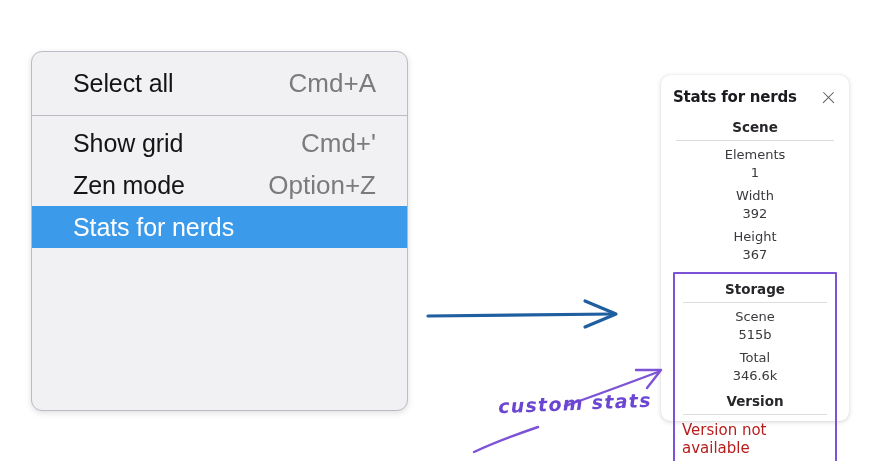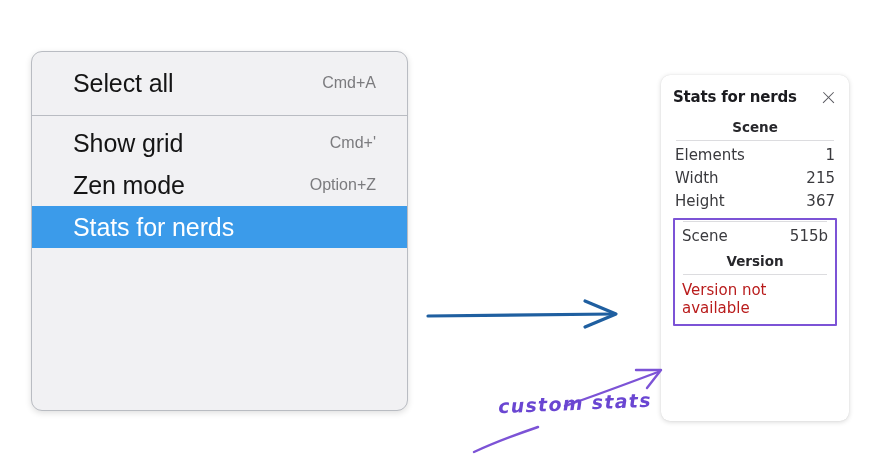--- a/index.html
+++ b/index.html
@@ -38,21 +38,21 @@
     padding: 0 31px 0 41px;
     cursor: default;
   }
   .menu-item .label {
     font-size: 25px;
     color: #151515;
     letter-spacing: -0.1px;
     white-space: nowrap;
   }
   .menu-item .accel {
-    font-size: 16px;
+    font-size: 26px;
     color: #7b7b7e;
     white-space: nowrap;
   }
   .menu-item.selected { background: #3b9bea; }
   .menu-item.selected .label { color: #ffffff; }
   .menu-item.selected .accel { color: #cfe6fa; }
 
   
   #stats-panel {
     position: absolute;
@@ -102,25 +102,26 @@
     padding: 6px 0 5px 0;
   }
   .rule {
     height: 1px;
     background: #dcdcdf;
     margin: 0 3px 2px 3px;
   }
   .stat-row {
     display: flex;
     justify-content: space-between;
-    align-items: flex-end;
-    font-size: 15px;
+    align-items: center;
+    font-size: 13px;
     color: #3a3a3e;
     padding: 2.5px 2px;
     line-height: 18px;
+    flex-direction: column;
   }
   .stat-row .k { font-weight: normal; }
   .stat-row .v { font-weight: normal; }
   .stat-single {
     font-size: 15px;
     color: #b91c1c;
     padding: 4px 2px 2px 2px;
   }
 
   #custom-box {
@@ -188,35 +189,40 @@
 
   <div>
     <div class="sect-title">Scene</div>
     <div class="rule"></div>
     <div class="stat-row">
       <span class="k">Elements</span>
       <span class="v">1</span>
     </div>
     <div class="stat-row">
       <span class="k">Width</span>
-      <span class="v">215</span>
+      <span class="v">392</span>
     </div>
     <div class="stat-row">
       <span class="k">Height</span>
       <span class="v">367</span>
     </div>
   </div>
 
   <div id="custom-box">
     <div>
+      <div class="sect-title">Storage</div>
       <div class="rule"></div>
       <div class="stat-row">
         <span class="k">Scene</span>
         <span class="v">515b</span>
       </div>
+      <div class="stat-row">
+        <span class="k">Total</span>
+        <span class="v">346.6k</span>
+      </div>
     </div>
 
     <div>
       <div class="sect-title">Version</div>
       <div class="rule"></div>
       <div class="stat-single">Version not available</div>
     </div>
   </div>
 </div>
 

